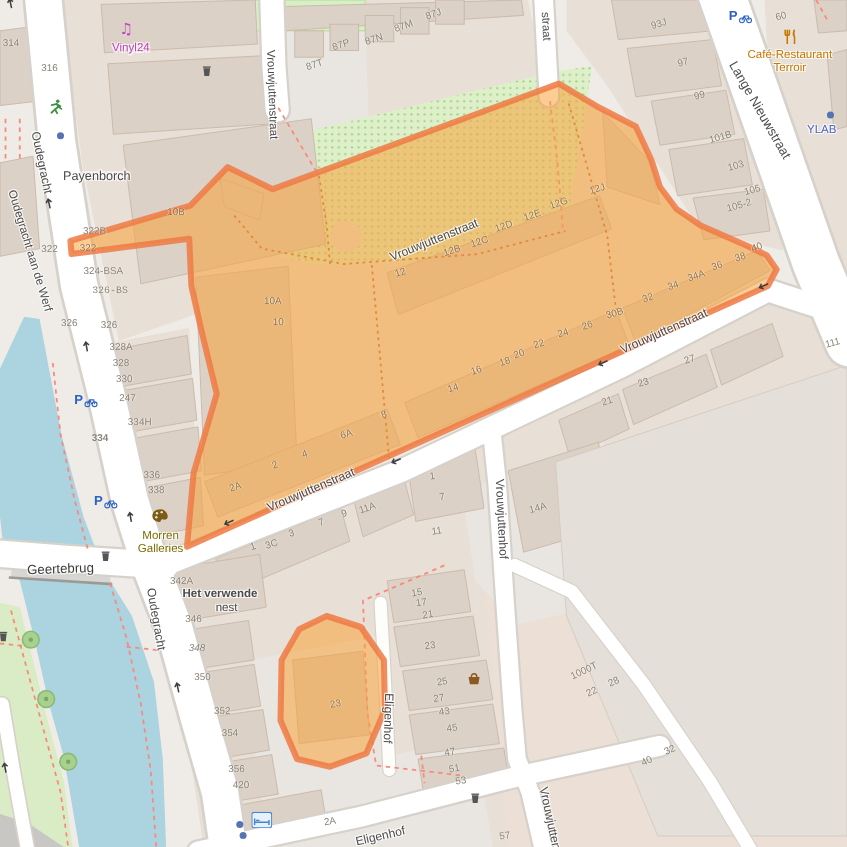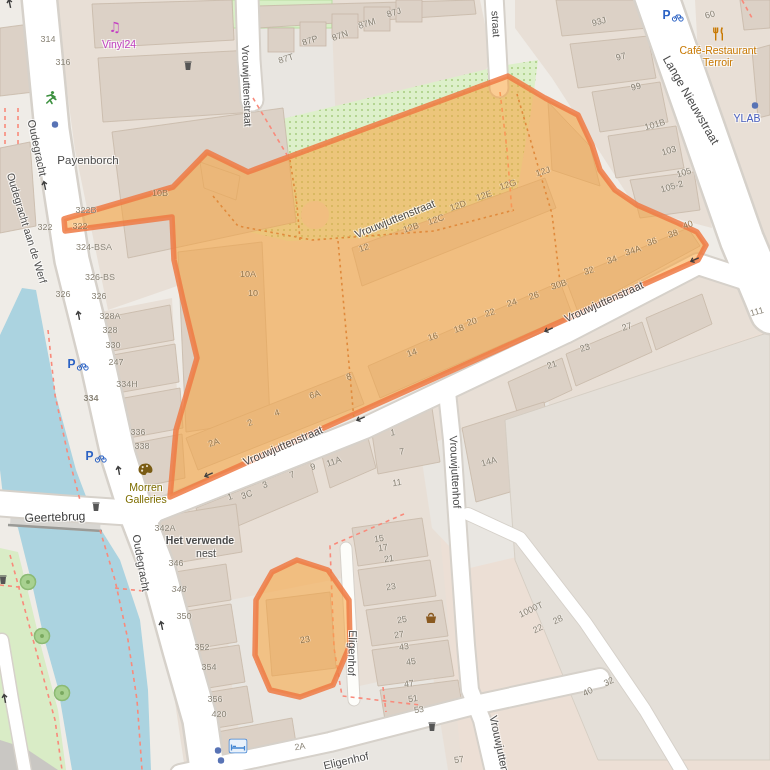--- a/index.html
+++ b/index.html
@@ -173,27 +173,27 @@
       <div class="lbl street" style="left: 55px; top: 517px; transform: translate(-50%, -50%) rotate(-2deg); font-size: 12px; color: rgb(60, 60, 60);">Geertebrug</div>
       <div class="lbl place" style="left: 119px; top: 44px; transform: translate(-50%, -50%) rotate(0deg); color: rgb(192, 63, 192);">Vinyl24</div>
       <div class="lbl place" style="left: 88px; top: 161px; transform: translate(-50%, -50%) rotate(0deg); font-size: 11.5px;">Payenborch</div>
       <div class="lbl place" style="left: 146px; top: 487px; transform: translate(-50%, -50%) rotate(0deg); color: rgb(126, 110, 0);">Morren</div>
       <div class="lbl place" style="left: 146px; top: 499px; transform: translate(-50%, -50%) rotate(0deg); color: rgb(126, 110, 0);">Galleries</div>
       <div class="lbl place" style="left: 718px; top: 50px; transform: translate(-50%, -50%) rotate(0deg); color: rgb(200, 120, 0);">Café-Restaurant</div>
       <div class="lbl place" style="left: 718px; top: 62px; transform: translate(-50%, -50%) rotate(0deg); color: rgb(200, 120, 0);">Terroir</div>
       <div class="lbl place" style="left: 747px; top: 118px; transform: translate(-50%, -50%) rotate(0deg); color: rgb(74, 96, 192);">YLAB</div>
       <div class="lbl place" style="left: 200px; top: 540px; transform: translate(-50%, -50%) rotate(0deg); font-weight: bold;">Het verwende</div>
       <div class="lbl place" style="left: 200px; top: 553px; transform: translate(-50%, -50%) rotate(0deg); padding-left: 12px;">nest</div>
-      <div class="lbl hnum" style="left: 10px; top: 39px; transform: translate(-50%, -50%) rotate(0deg); margin-left: 38px;">314</div>
-      <div class="lbl hnum" style="left: 63px; top: 62px; transform: translate(-50%, -50%) rotate(0deg);">316</div>
+      <div class="lbl hnum" style="left: 10px; top: 39px; transform: translate(-50%, -50%) rotate(0deg);">314</div>
+      <div class="lbl hnum" style="left: 45px; top: 62px; transform: translate(-50%, -50%) rotate(0deg);">316</div>
       <div class="lbl hnum" style="left: 86px; top: 210px; transform: translate(-50%, -50%) rotate(0deg);">322B</div>
       <div class="lbl hnum" style="left: 45px; top: 227px; transform: translate(-50%, -50%) rotate(0deg);">322</div>
       <div class="lbl hnum" style="left: 80px; top: 226px; transform: translate(-50%, -50%) rotate(0deg); color: rgb(150, 120, 79);">322</div>
       <div class="lbl hnum" style="left: 94px; top: 247px; transform: translate(-50%, -50%) rotate(0deg);">324-BSA</div>
-      <div class="lbl hnum" style="left: 100px; top: 277px; transform: translate(-50%, -50%) rotate(0deg);">326-BS</div>
+      <div class="lbl hnum" style="left: 100px; top: 265px; transform: translate(-50%, -50%) rotate(0deg); font-family: Liberation Mono, monospace;">326-BS</div>
       <div class="lbl hnum" style="left: 63px; top: 294px; transform: translate(-50%, -50%) rotate(0deg);">326</div>
       <div class="lbl hnum" style="left: 99px; top: 296px; transform: translate(-50%, -50%) rotate(0deg);">326</div>
       <div class="lbl hnum" style="left: 110px; top: 316px; transform: translate(-50%, -50%) rotate(0deg);">328A</div>
       <div class="lbl hnum" style="left: 110px; top: 330px; transform: translate(-50%, -50%) rotate(0deg);">328</div>
       <div class="lbl hnum" style="left: 113px; top: 345px; transform: translate(-50%, -50%) rotate(0deg);">330</div>
       <div class="lbl hnum" style="left: 116px; top: 362px; transform: translate(-50%, -50%) rotate(0deg);">247</div>
       <div class="lbl hnum" style="left: 127px; top: 384px; transform: translate(-50%, -50%) rotate(0deg);">334H</div>
       <div class="lbl hnum" style="left: 91px; top: 398px; transform: translate(-50%, -50%) rotate(0deg); font-weight: bold;">334</div>
       <div class="lbl hnum" style="left: 138px; top: 432px; transform: translate(-50%, -50%) rotate(0deg);">336</div>
       <div class="lbl hnum" style="left: 142px; top: 446px; transform: translate(-50%, -50%) rotate(0deg);">338</div>

